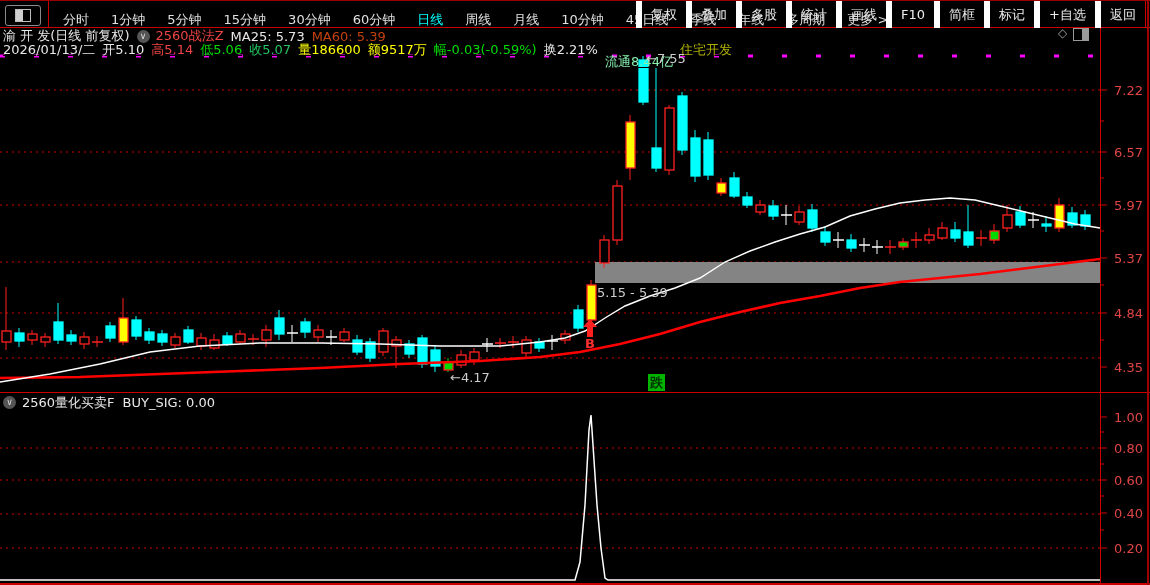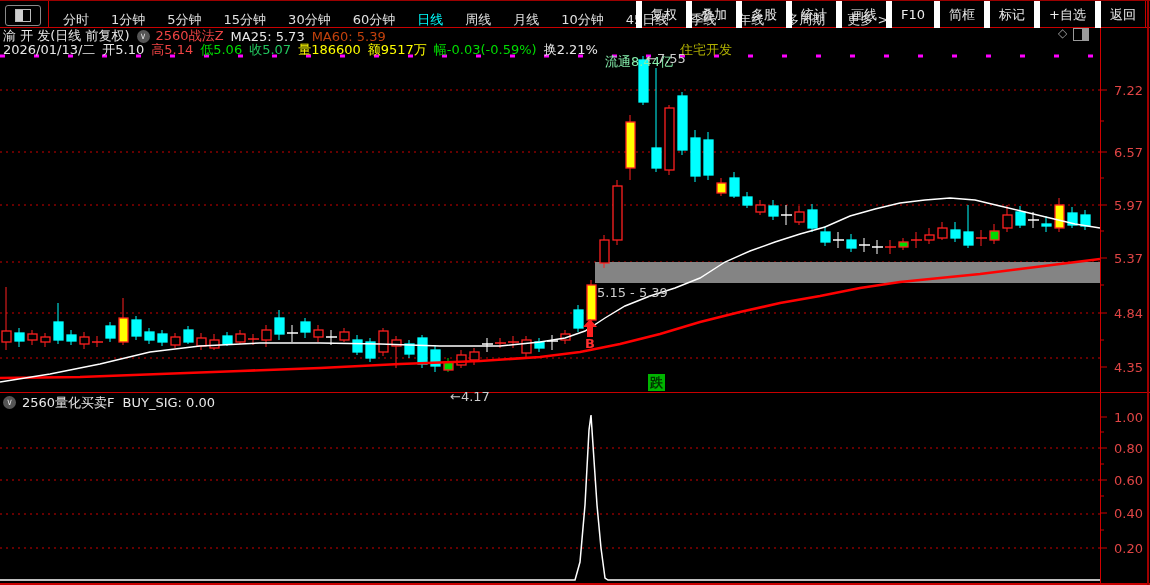--- a/index.html
+++ b/index.html
@@ -18,21 +18,21 @@
   .tab.active{color:#00ffff;}
   #right-buttons{position:absolute;right:4px;top:0;height:27px;display:flex;align-items:center;}
   .tbtn{color:#ececec;font-size:13px;padding:0 9px;border-left:6px solid #ffffff;height:27px;
         display:flex;align-items:center;white-space:nowrap;}
   .tbtn:last-child{border-right:1px solid #c80000;}
   
   #title-row{position:absolute;left:3px;top:29px;height:14px;display:flex;align-items:center;font-size:13px;}
   #title-row .sp{margin-right:7px;white-space:nowrap;}
   .circle-ico{display:inline-block;width:13px;height:13px;border-radius:50%;background:#555;color:#ddd;
               font-size:9px;line-height:12px;text-align:center;margin-right:6px;}
-  #info-row{position:absolute;left:3px;top:43px;height:13px;display:flex;align-items:center;font-size:13px;}
+  #info-row{position:absolute;left:3px;top:43px;height:13px;display:flex;align-items:center;font-size:13px;text-decoration:underline;}
   #info-row span{margin-right:7px;white-space:nowrap;}
   #row2-icons{position:absolute;top:26px;left:1058px;color:#9a9a9a;font-size:12px;display:flex;gap:6px;}
   #row2-icons .pane-ico{display:inline-block;width:14px;height:11px;border:1px solid #9a9a9a;position:relative;top:2px;}
   #row2-icons .pane-ico i{position:absolute;right:0;top:0;width:6px;height:11px;background:#9a9a9a;display:block;}
   
   #chart-svg{position:absolute;left:0;top:0;}
   .grid{stroke:#cc0000;stroke-width:1;stroke-dasharray:2 4;}
   .mag{stroke:#ff00ff;stroke-width:3;stroke-dasharray:5 29;}
   .tick{stroke:#d00000;stroke-width:1;}
   .axis-label{fill:#e04545;font-size:13px;font-family:"DejaVu Sans","Liberation Sans",sans-serif;}
@@ -338,21 +338,21 @@
       <span style="color: rgb(176, 176, 0);">住宅开发</span>
     </div>
 
   <div class="hline" style="top:392px;height:1px;"></div>
   <div class="hline" style="top:583px;height:2px;"></div>
   <div id="axis-vline"></div>
   <div id="win-right"></div>
 
   <div class="anno" style="left:646px;top:51px;">←7.55</div>
   <div class="anno" style="left:597px;top:285px;">5.15 - 5.39</div>
-  <div class="anno" style="left:450px;top:389px;">←4.17</div>
+  <div class="anno" style="left:450px;top:370px;">←4.17</div>
   <div id="fall-badge">跌</div>
 
   <div id="sub-header">
     <span class="circle-ico">∨</span>
     <span class="sp">2560量化买卖F</span>
     <span class="sp">BUY_SIG: 0.00</span>
   </div>
 
 </div>
 

